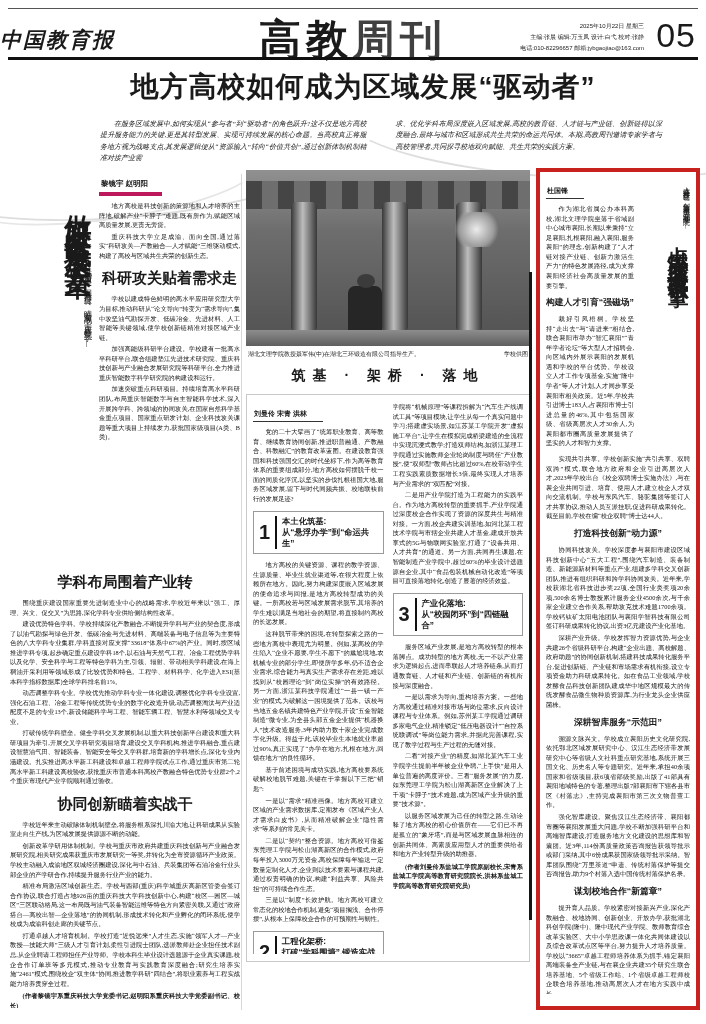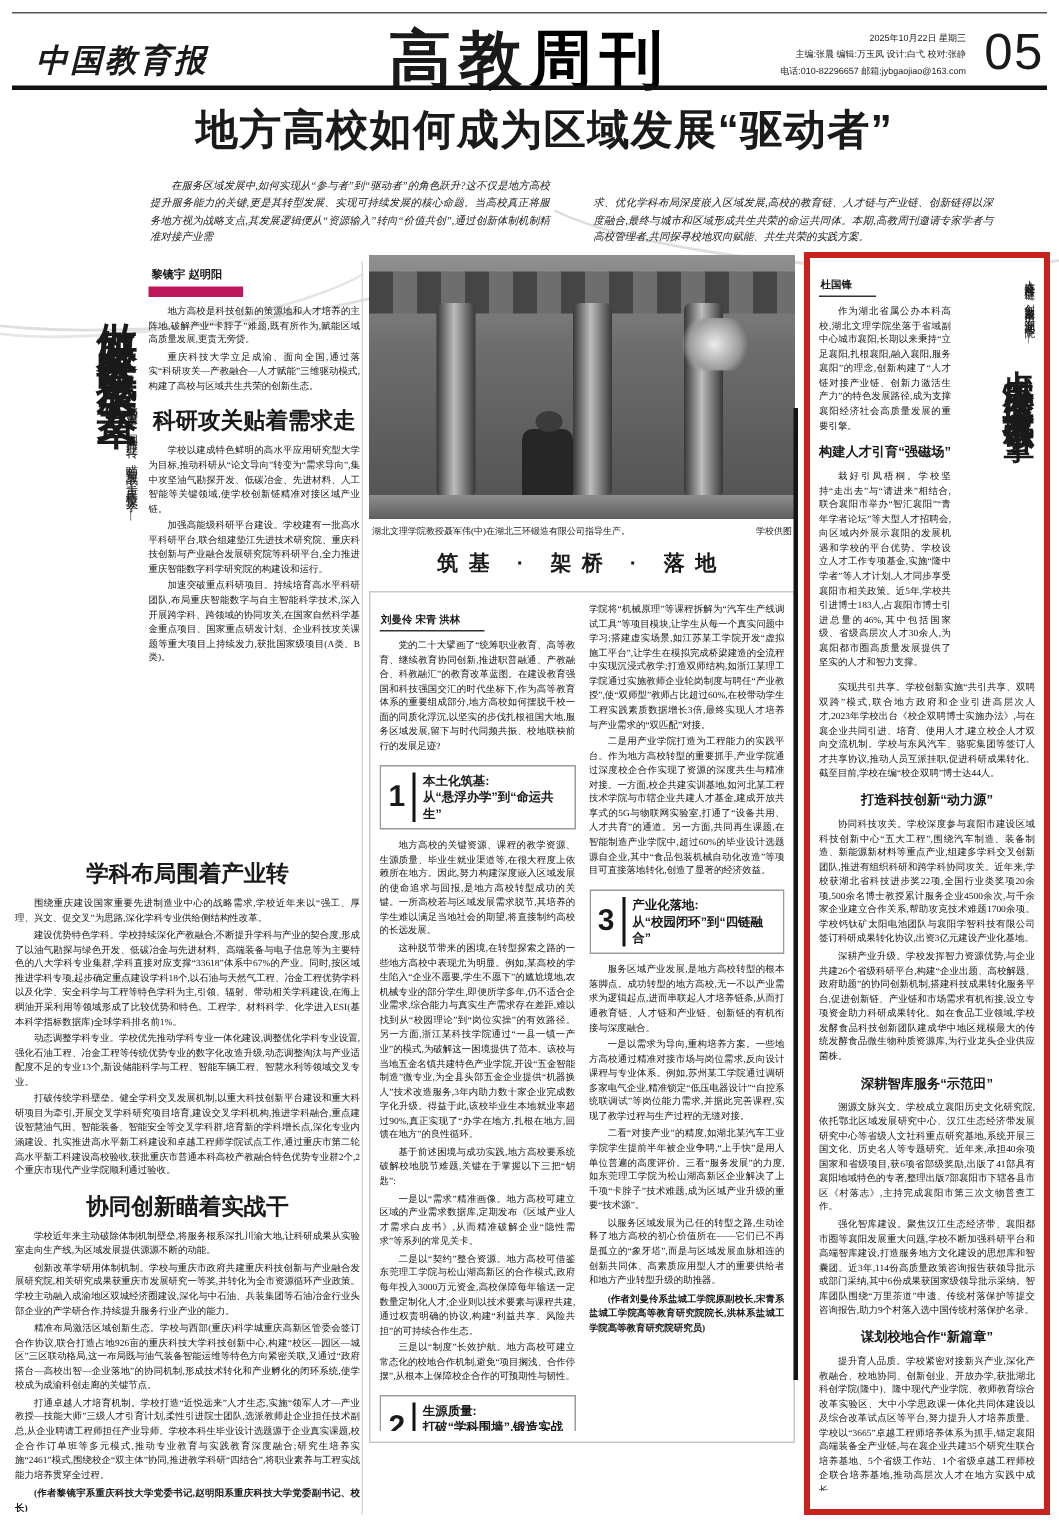--- a/index.html
+++ b/index.html
@@ -1,43 +1,43 @@
 <!DOCTYPE html>
 <html><head>
 <meta charset="utf-8">
 <style>
   * { margin:0; padding:0; box-sizing:border-box; }
   body { background:#e8e8e8; font-family:"Liberation Serif", serif; }
   .page { position:relative; width:706px; height:1024px; margin:0 auto; background:#fff; overflow:hidden; color:#1a1a1a; }
 
   
   .hairline { position:absolute; left:8px; right:8px; top:8px; border-top:1px solid #555; }
-  .logo { position:absolute; left:24px; top:26px; font-size:21px; font-weight:bold; font-style:italic; letter-spacing:2px; font-family:"Liberation Serif", serif; }
+  .logo { position:absolute; left:0; top:26px; font-size:21px; font-weight:bold; font-style:italic; letter-spacing:2px; font-family:"Liberation Serif", serif; }
   .mast-title { position:absolute; left:0; right:0; top:12px; text-align:center; font-size:42px; font-weight:900; letter-spacing:5px; font-family:"Liberation Sans", sans-serif; }
-  .mast-title .lt { color:#000000;text-align:center; }
+  .mast-title .lt { color:#404040;text-align:center; }
   .mast-info { position:absolute; right:62px; top:21px; text-align:right; font-size:6px; line-height:1.8; color:#222; font-family:"Liberation Sans", sans-serif; }
   .page-num { position:absolute; right:10px; top:16px; font-size:34px; font-weight:300; letter-spacing:1px; font-family:"Liberation Sans", sans-serif; }
   .mast-rule { position:absolute; left:8px; right:8px; top:57px; border-top:3px solid #111; }
 
   
   .sw { position:absolute; border:2px solid transparent; border-radius:50%; z-index:0; }
   .sw1 { left:-80px; top:118px; width:420px; height:100px; border-bottom-color:#dedede; transform:rotate(-5deg); }
   .sw2 { right:-60px; top:88px; width:420px; height:90px; border-bottom-color:#dedede; transform:rotate(4deg); }
   .sw3 { left:-40px; top:150px; width:300px; height:70px; border-bottom-color:#e6e6e6; transform:rotate(-8deg); }
   .lead-headline { position:absolute; left:36px; right:16px; top:68px; text-align:center; font-size:28px; font-weight:900; letter-spacing:1px; font-family:"Liberation Sans", sans-serif; z-index:1; }
-  .lead-intro { position:absolute; left:100px; top:119px; width:562px; display:flex; gap:29px; font-size:7px; line-height:1.62; text-align:justify; font-style:italic; z-index:1;align-items:flex-end; }
+  .lead-intro { position:absolute; left:100px; top:119px; width:562px; display:flex; gap:29px; font-size:7px; line-height:1.62; text-align:justify; font-style:italic; z-index:1; }
   .lead-intro > div { flex:1; }
   .lead-intro .indent { text-indent:2em; }
   .signoff { text-align:right; font-weight:bold; font-style:normal; margin-top:2px; }
 
   
   .bt { font-size:6.3px; line-height:1.52; text-align:justify; text-indent:2em; margin-bottom:2px; color:#141414; }
   .sec-h { text-align:center; font-size:15px; font-weight:bold; font-family:"Liberation Sans", sans-serif; margin:9px 0 6px; }
   .attr { font-size:6.3px; line-height:1.5; font-weight:bold; text-align:justify; text-indent:2em; margin-top:3px; }
-  .byline { font-size:7.5px; font-weight:bold; font-family:"Liberation Sans", sans-serif; border-bottom:7px solid #be185d; display:inline-block; padding:0 14px 3px 2px; margin-bottom:5px; }
+  .byline { font-size:7.5px; font-weight:bold; font-family:"Liberation Sans", sans-serif; border-bottom:4px solid #be185d; display:inline-block; padding:0 14px 3px 2px; margin-bottom:5px; }
 
   
   .art-left { position:absolute; left:10px; top:172px; width:230px; height:842px; z-index:1; }
   .left-top { display:flex; height:386px; overflow:hidden; }
   .vhead { width:82px; writing-mode:vertical-rl; padding-top:22px; display:flex; }
   .vtitle { font-size:27px; font-weight:900; letter-spacing:5px; line-height:1.05; font-family:"Liberation Sans", sans-serif; margin-left:10px; }
   .vsub { font-size:8px; letter-spacing:2px; line-height:1.2; margin-left:6px; padding-top:4px; }
   .ltext { flex:1; padding-left:7px; overflow:hidden; }
   .left-bottom { margin-top:6px; height:444px; overflow:hidden; }
 
@@ -168,21 +168,21 @@
         <p class="bt">地方高校的关键资源、课程的教学资源、生源质量、毕业生就业渠道等,在很大程度上依赖所在地方。因此,努力构建深度嵌入区域发展的使命追求与回报,是地方高校转型成功的关键。一所高校若与区域发展需求脱节,其培养的学生难以满足当地社会的期望,将直接制约高校的长远发展。</p>
         <p class="bt">这种脱节带来的困境,在转型探索之路的一些地方高校中表现尤为明显。例如,某高校的学生陷入“企业不愿要,学生不愿下”的尴尬境地,农机械专业的部分学生,即便所学多年,仍不适合企业需求,综合能力与真实生产需求存在差距,难以找到从“校园理论”到“岗位实操”的有效路径。另一方面,浙江某科技学院通过“一县一镇一产业”的模式,为破解这一困境提供了范本。该校与当地五金名镇共建特色产业学院,开设“五金智能制造”微专业,为全县头部五金企业提供“机器换人”技术改造服务,3年内助力数十家企业完成数字化升级。得益于此,该校毕业生本地就业率超过90%,真正实现了“办学在地方,扎根在地方,回馈在地方”的良性循环。</p>
         <p class="bt">基于前述困境与成功实践,地方高校要系统破解校地脱节难题,关键在于掌握以下三把“钥匙”:</p>
         <p class="bt">一是以“需求”精准画像。地方高校可建立区域的产业需求数据库,定期发布《区域产业人才需求白皮书》,从而精准破解企业“隐性需求”等系列的常见关卡。</p>
         <p class="bt">二是以“契约”整合资源。地方高校可借鉴东莞理工学院与松山湖高新区的合作模式,政府每年投入3000万元资金,高校保障每年输送一定数量定制化人才,企业则以技术要素与课程共建,通过权责明确的协议,构建“利益共享、风险共担”的可持续合作生态。</p>
         <p class="bt">三是以“制度”长效护航。地方高校可建立常态化的校地合作机制,避免“项目搁浅、合作停摆”,从根本上保障校企合作的可预期性与韧性。</p>
         <div class="numbox">
           <div class="num">2</div>
           <div class="numdiv"></div>
           <div class="ntl">
-            <div>生源质量:</div>
+            <div>工程化架桥:</div>
             <div>打破“学科围墙”,锻造实战能力</div>
           </div>
         </div>
         
         
       </div>
       <div class="mid-col">
         <p class="bt" style="text-indent:0">学院将“机械原理”等课程拆解为“汽车生产线调试工具”等项目模块,让学生从每一个真实问题中学习;搭建虚实场景,如江苏某工学院开发“虚拟施工平台”,让学生在模拟完成桥梁建造的全流程中实现沉浸式教学;打造双师结构,如浙江某理工学院通过实施教师企业轮岗制度与聘任“产业教授”,使“双师型”教师占比超过60%,在校带动学生工程实践素质数据增长3倍,最终实现人才培养与产业需求的“双匹配”对接。</p>
         <p class="bt">二是用产业学院打造为工程能力的实践平台。作为地方高校转型的重要抓手,产业学院通过深度校企合作实现了资源的深度共生与精准对接。一方面,校企共建实训基地,如河北某工程技术学院与市辖企业共建人才基金,建成开放共享式的5G与物联网实验室,打通了“设备共用、人才共育”的通道。另一方面,共同再生课题,在智能制造产业学院中,超过60%的毕业设计选题源自企业,其中“食品包装机械自动化改造”等项目可直接落地转化,创造了显著的经济效益。</p>
         <div class="numbox">

